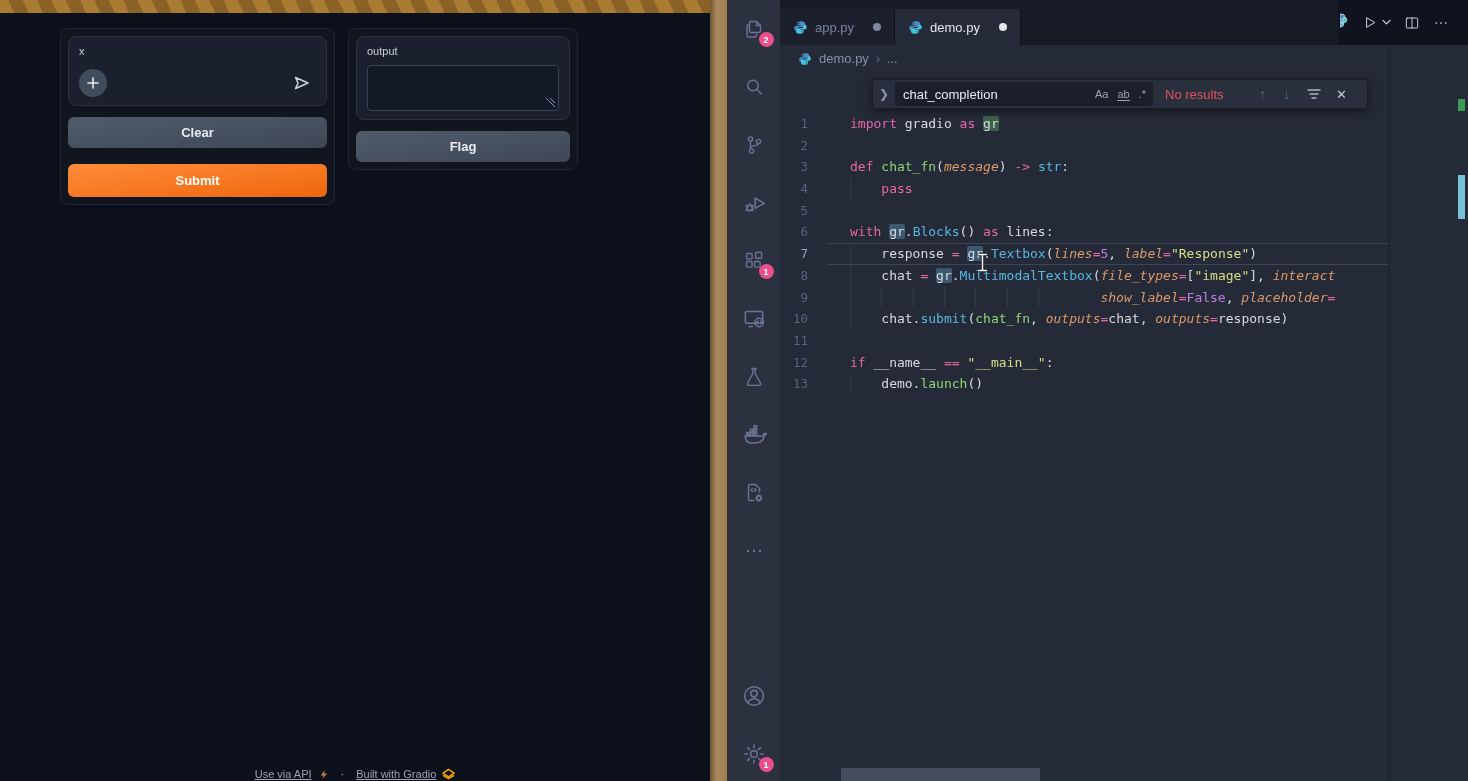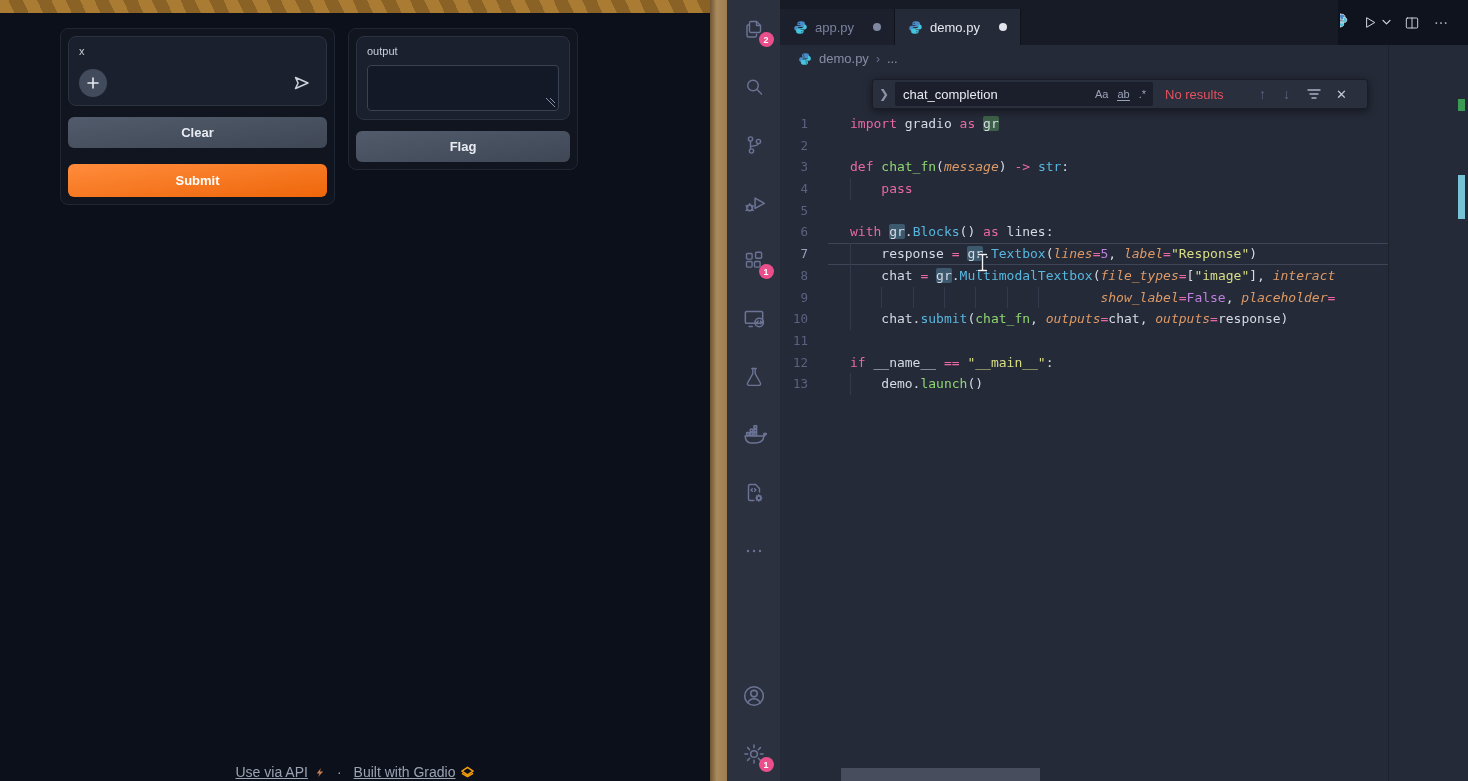--- a/index.html
+++ b/index.html
@@ -19,21 +19,21 @@
   .gr-label { font-size:11px; color:#c9ced9; display:block; }
   .mm-row { display:flex; justify-content:space-between; align-items:center; margin-top:12px; }
   .plus-btn { width:28px; height:28px; border-radius:50%; background:#424b5c; border:none; color:#e6e9ee; font-size:15px; line-height:1; display:flex; align-items:center; justify-content:center; cursor:pointer; }
   .send-btn { background:transparent; border:none; width:30px; height:28px; display:flex; align-items:center; justify-content:center; cursor:pointer; }
   .gr-btn { height:31px; border:none; border-radius:6px; font-weight:bold; font-size:13px; color:#e9ecf2; margin-top:11px; cursor:pointer; font-family:"Liberation Sans",sans-serif; }
   .gr-btn.secondary { background:linear-gradient(to bottom right,#515b6b,#3f4755); }
   .gr-btn.primary { height:33px; margin-top:16px; color:#fff; background:linear-gradient(to bottom right,#ff8c3c,#ee660a); }
   .gr-textarea { position:relative; height:46px; margin-top:8px; background:#131927; border:1px solid #3a4354; border-radius:4px; }
   .rz { position:absolute; right:3px; bottom:3px; width:9px; height:9px;
     background:linear-gradient(135deg,transparent 0 3px,#8a92a4 3px 4px,transparent 4px 6px,#8a92a4 6px 7px,transparent 7px); transform:rotate(90deg); }
-  .gr-footer { position:absolute; bottom:1px; left:0; width:100%; display:flex; justify-content:center; align-items:center; gap:6px; font-size:14px; color:#9aa3b2; }
+  .gr-footer { position:absolute; bottom:1px; left:0; width:100%; display:flex; justify-content:center; align-items:center; gap:6px; font-size:11px; color:#9aa3b2; }
   .gr-footer a { color:#9aa3b2; text-decoration:underline; cursor:pointer; }
   .gr-footer .dot { text-decoration:none; margin:0 6px; }
 
   
   .divider-strip { width:17px; height:781px; flex:0 0 auto;
     background:linear-gradient(90deg,#6e5531,#ab8a5e 40%,#9c7d50); }
 
   
   .vscode { position:relative; flex:1; height:781px; background:#252a38; display:flex; }
   .activitybar { width:53px; background:#2c3140; display:flex; flex-direction:column; align-items:center; padding-top:16px; flex:0 0 auto; }

